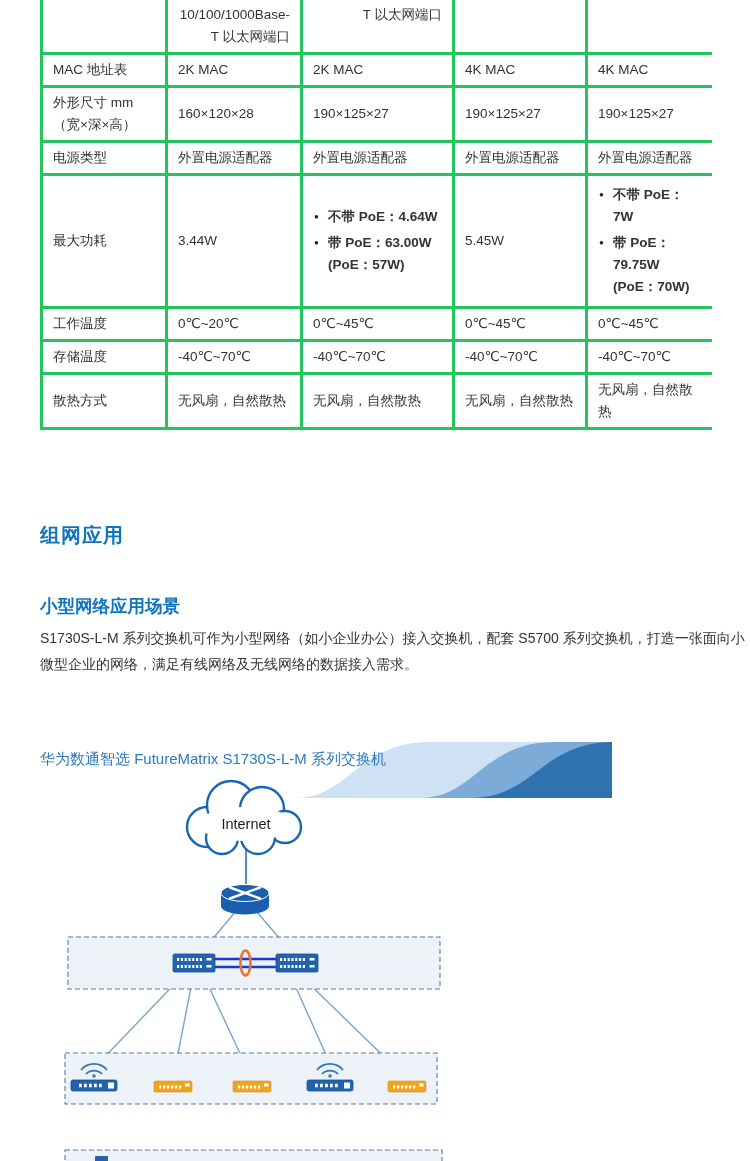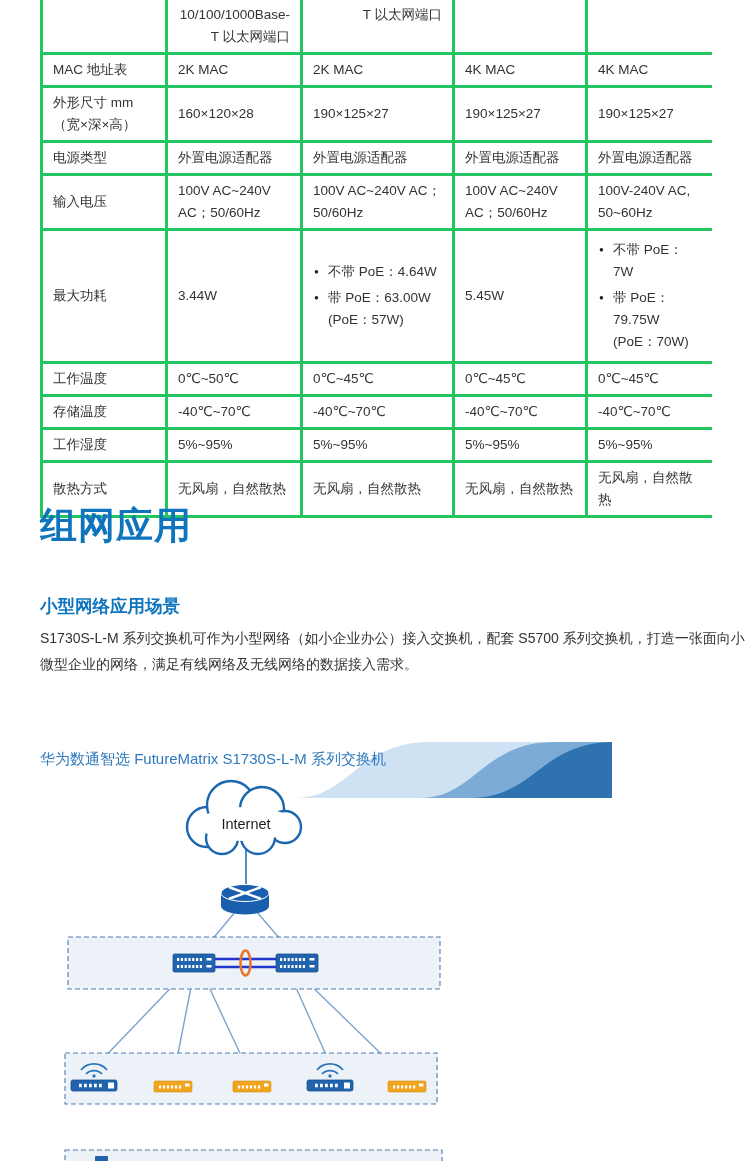--- a/index.html
+++ b/index.html
@@ -6,25 +6,25 @@
   html,body { width:750px; height:1161px; background:#ffffff; overflow:hidden;
               font-family:"Liberation Sans","DejaVu Sans",sans-serif; color:#333; position:relative; }
 
   
   .spec-table { position:absolute; left:40px; top:0; width:670px; border-collapse:collapse; table-layout:fixed; }
   .spec-table td { border:3px solid #22c55e; padding:4px 10px; font-size:13.5px; line-height:22px;
                    vertical-align:middle; height:30px; background:#fff; word-break:break-word; }
   .spec-table td:last-child { border-right:none; }
   .spec-table tr.partial-row td { border-top:none; height:45px; vertical-align:top; padding-top:4px;text-align:right; }
   .spec-table ul.bullets { list-style:none; margin:2px 0; }
-  .spec-table ul.bullets li { position:relative; padding-left:15px; white-space:pre-line; margin:4px 0; }
+  .spec-table ul.bullets li { position:relative; padding-left:15px; white-space:pre-line; margin:4px 0;font-weight:bold; }
   .spec-table ul.bullets li::before { content:"●"; position:absolute; left:1px; top:0; font-size:8px; line-height:22px; color:#222; }
 
   
-  .h2-title { position:absolute; left:40px; top:501px; font-size:37px; font-weight:700; color:#0e74bd; letter-spacing:1px; }
+  .h2-title { position:absolute; left:40px; top:522px; font-size:20px; font-weight:700; color:#0e74bd; letter-spacing:1px; }
   .h3-title { position:absolute; left:40px; top:594px; font-size:17.5px; font-weight:700; color:#0e74bd;text-align:right; }
   .body-paragraph { position:absolute; left:40px; top:625px; width:712px; font-size:14px; line-height:26px; color:#333; }
 
   
   .diagram { position:absolute; left:0; top:735px; width:612px; height:426px; overflow:hidden; }
   .waves { position:absolute; left:295px; top:3px; }
   .diagram-caption { position:absolute; left:40px; top:15px; font-size:15px; color:#2e79bd; }
   .net-svg { position:absolute; left:0; top:0; }
   .net-label { font-family:"Liberation Sans","DejaVu Sans",sans-serif; }
 </style>
@@ -60,27 +60,20 @@
         <td>190×125×27</td>
         <td>190×125×27</td>
         <td>190×125×27</td>
       </tr>
       <tr>
         <td>电源类型</td>
         <td>外置电源适配器</td>
         <td>外置电源适配器</td>
         <td>外置电源适配器</td>
         <td>外置电源适配器</td>
-      </tr>
-      <tr>
-        <td>输入电压</td>
-        <td>100V AC~240V AC；50/60Hz</td>
-        <td>100V AC~240V AC；50/60Hz</td>
-        <td>100V AC~240V AC；50/60Hz</td>
-        <td>100V-240V AC, 50~60Hz</td>
       </tr>
       <tr>
         <td>最大功耗</td>
         <td>3.44W</td>
         <td>
           <ul class="bullets">
             <li>不带 PoE：4.64W</li>
             <li>带 PoE：63.00W
 (PoE：57W)</li>
           </ul>
@@ -89,38 +82,31 @@
         <td>
           <ul class="bullets">
             <li>不带 PoE：7W</li>
             <li>带 PoE：79.75W
 (PoE：70W)</li>
           </ul>
         </td>
       </tr>
       <tr>
         <td>工作温度</td>
-        <td>0℃~50℃</td>
+        <td>0℃~20℃</td>
         <td>0℃~45℃</td>
         <td>0℃~45℃</td>
         <td>0℃~45℃</td>
       </tr>
       <tr>
         <td>存储温度</td>
         <td>-40℃~70℃</td>
         <td>-40℃~70℃</td>
         <td>-40℃~70℃</td>
         <td>-40℃~70℃</td>
-      </tr>
-      <tr>
-        <td>工作湿度</td>
-        <td>5%~95%</td>
-        <td>5%~95%</td>
-        <td>5%~95%</td>
-        <td>5%~95%</td>
       </tr>
       <tr>
         <td>散热方式</td>
         <td>无风扇，自然散热</td>
         <td>无风扇，自然散热</td>
         <td>无风扇，自然散热</td>
         <td>无风扇，自然散热</td>
       </tr>
     </tbody>
 </table>

